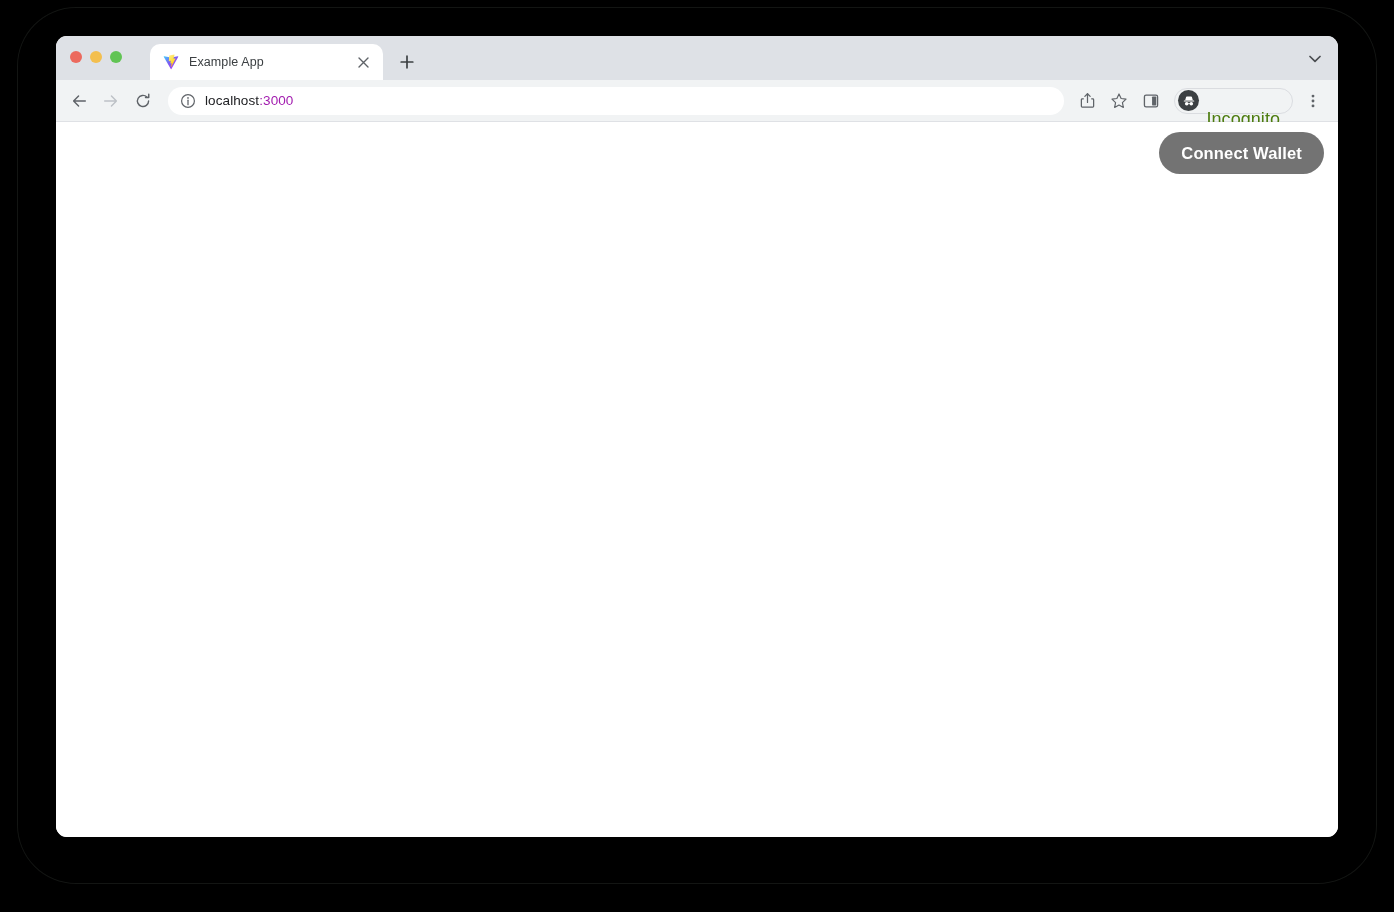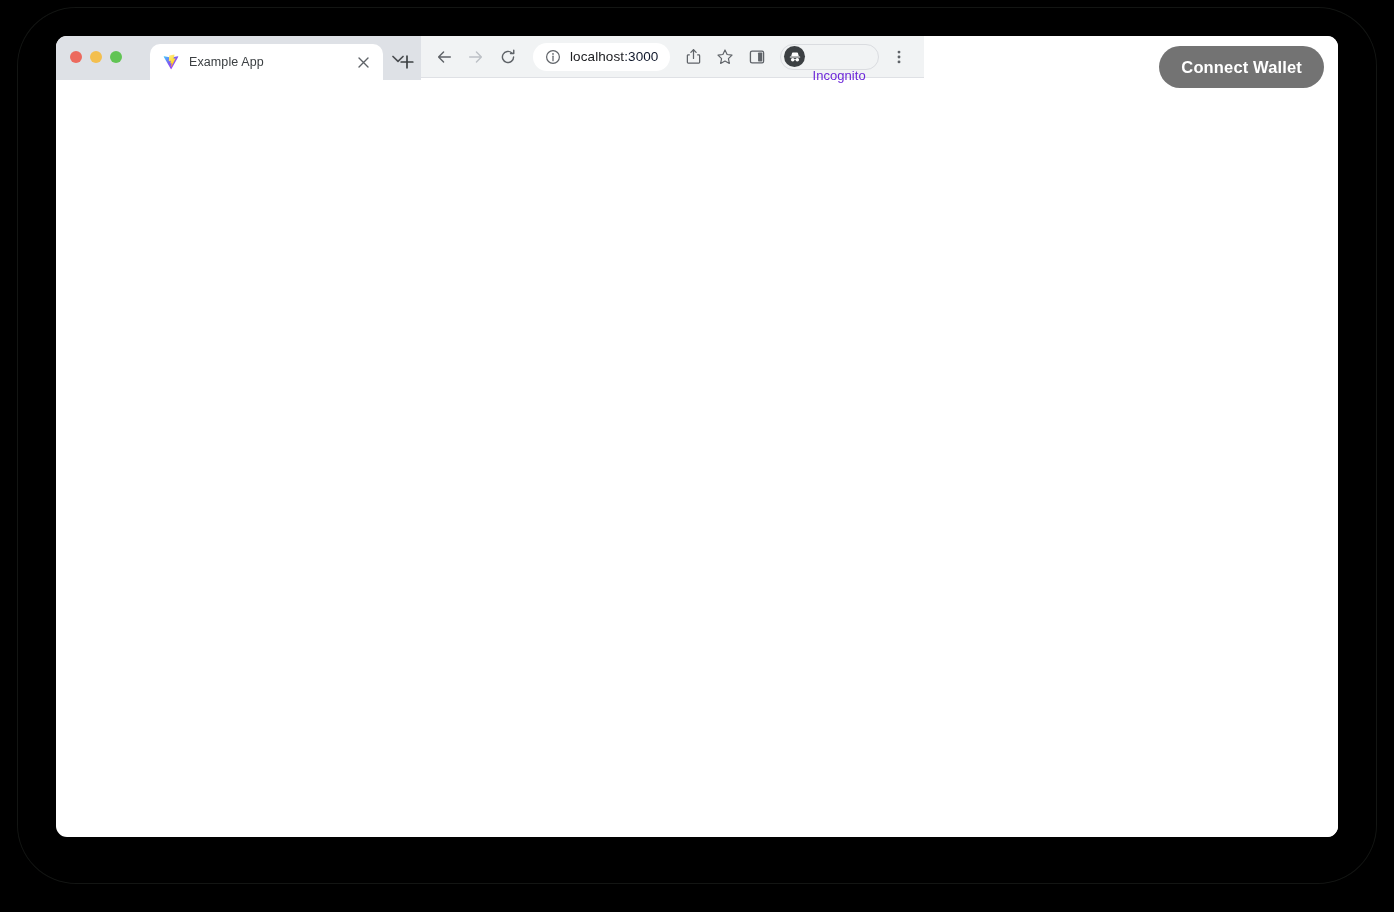--- a/index.html
+++ b/index.html
@@ -38,21 +38,21 @@
     position: absolute;
     left: 56px;
     top: 36px;
     width: 1282px;
     height: 801px;
     border-radius: 11px;
     overflow: hidden;
     background: #ffffff;
     box-shadow: 0 10px 36px rgba(0,0,0,0.55);
     display: flex;
-    flex-direction: row;
+    flex-direction: column;
   }
 
   
   .tabstrip {
     position: relative;
     height: 44px;
     background: #dee1e6;
     display: flex;
     align-items: flex-end;
     padding-left: 12px;
@@ -179,21 +179,21 @@
   }
 
   .omnibox-url {
     font-size: 13.5px;
     color: #202124;
     white-space: nowrap;
     overflow: hidden;
     text-overflow: ellipsis;
     letter-spacing: 0.1px;
   }
-  .omnibox-url .url-path { color: #0f172a; }
+  .omnibox-url .url-path { color: #a21caf; }
 
   .tb-icon {
     width: 30px; height: 30px;
     display: flex; align-items: center; justify-content: center;
     border-radius: 50%;
     color: #5f6368;
     flex: 0 0 30px;
   }
 
   .profile-chip {
@@ -208,22 +208,22 @@
     background: transparent;
   }
   .incognito-avatar {
     width: 21px; height: 21px;
     border-radius: 50%;
     background: #3c4043;
     display: flex; align-items: center; justify-content: center;
     flex: 0 0 21px;
   }
   .profile-label {
-    font-size: 13px;
-    color: #6d28d9;
+    font-size: 18px;
+    color: #4d7c0f;
     white-space: nowrap;
     letter-spacing: 0.05px;
     margin-top: 38px;
   }
 
   
   .viewport {
     flex: 1 1 auto;
     background: #ffffff;
     position: relative;

